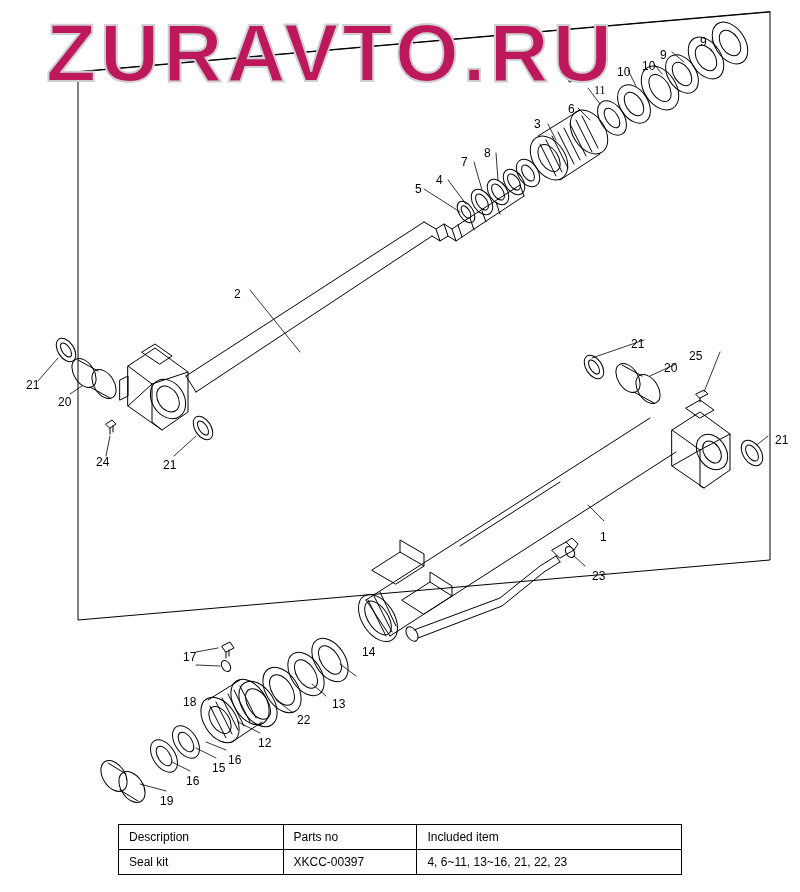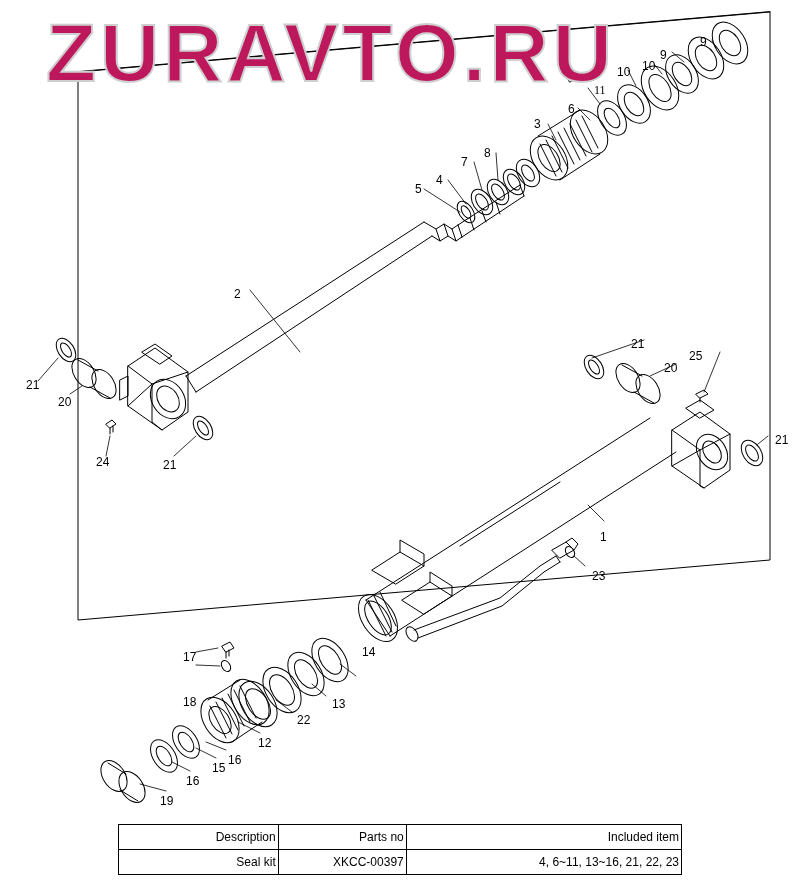--- a/index.html
+++ b/index.html
@@ -47,23 +47,23 @@
   #parts-table {
     position: absolute;
     left: 118px;
     top: 824px;
     width: 564px;
     border-collapse: collapse;
     font-size: 12px;
   }
   #parts-table td, #parts-table th {
     border: 1px solid #000000;
-    text-align: right;
+    text-align: left;
     font-weight: normal;
-    padding: 3px 2px;
+    padding: 3px 10px;
     height: 18px;
   }
   #parts-table .c1 { width: 158px; }
   #parts-table .c2 { width: 126px; }
   #parts-table .c3 { width: 278px; margin-left: 22px; }
   svg { display: block; }
 </style>
 </head>
 <body>
 

